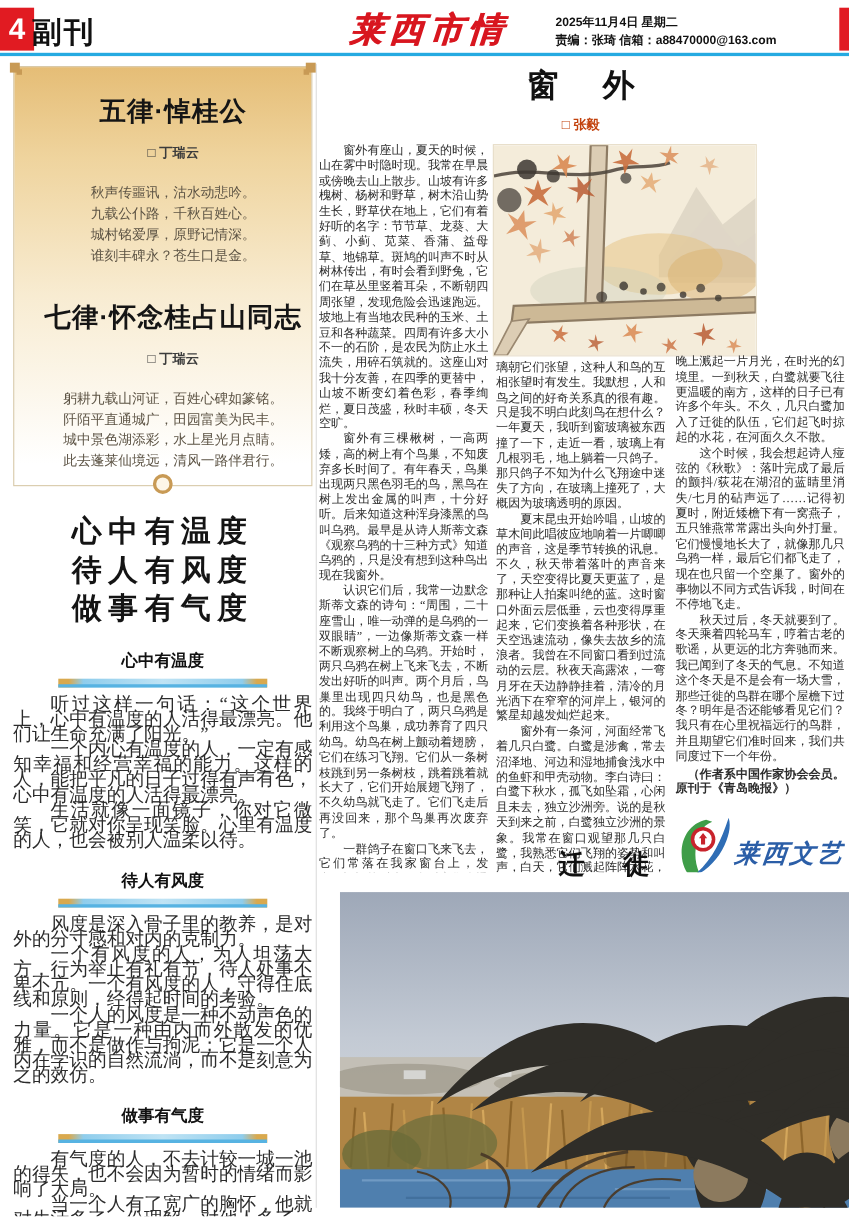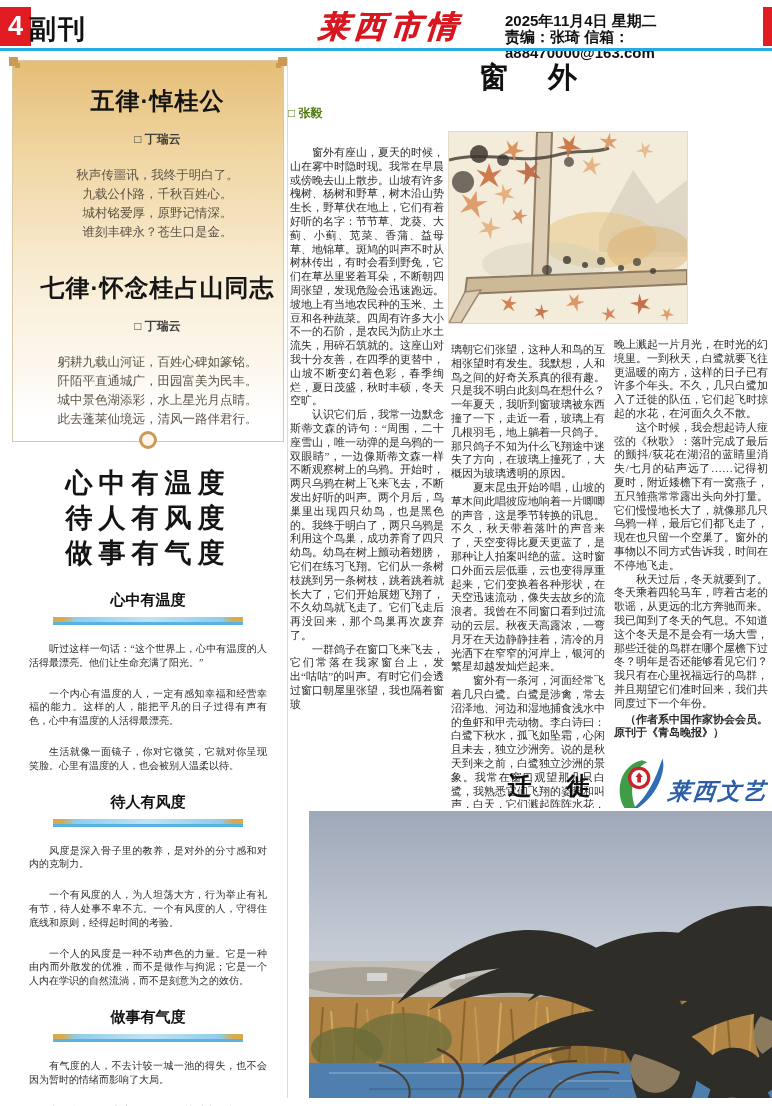--- a/index.html
+++ b/index.html
@@ -7,21 +7,21 @@
         font-family:"Liberation Serif","DejaVu Serif",serif;color:#222;}
   
   .pagenum{position:absolute;left:0;top:7px;width:31px;height:39px;background:#e11b22;color:#fff;
            font-family:"Liberation Sans",sans-serif;font-weight:bold;font-size:27px;line-height:39px;text-align:center;}
   .sectionlbl{position:absolute;left:29px;top:11px;font-family:"Liberation Sans",sans-serif;
               font-weight:bold;font-size:27px;letter-spacing:2px;color:#111;}
   .masthead{position:absolute;left:270px;top:6px;width:240px;text-align:center;color:#d8161f;
             font-weight:bold;font-style:italic;font-size:31px;letter-spacing:5px;
             text-shadow:1px 0 0 #d8161f;transform:skewX(-4deg);}
   .hmeta{position:absolute;left:505px;top:13px;width:252px;font-family:"Liberation Sans",sans-serif;
-         font-size:15px;font-weight:bold;line-height:16px;color:#111;}
+         font-size:11px;font-weight:bold;line-height:16px;color:#111;}
   .rightbar{position:absolute;right:0;top:7px;width:9px;height:39px;background:#e11b22;}
   .hrule{position:absolute;left:0;right:0;top:48px;height:3px;background:#25aae1;}
   .vdivider{position:absolute;left:287px;top:58px;height:1040px;border-left:1px solid #dcdcdc;}
   
   .leftcol{position:absolute;left:12px;top:60px;width:272px;height:1042px;}
   .poembox{position:relative;height:382px;border:1px solid #d8c9a8;box-sizing:border-box;
            background:linear-gradient(180deg,#e5bd76 0%,#efd49e 22%,#f8ecd2 55%,#ffffff 95%);}
   .corner{position:absolute;width:9px;height:9px;background:#c89a55;}
   .corner.tl{left:-4px;top:-4px;box-shadow:4px 4px 0 -2px #c89a55;}
   .corner.tr{right:-4px;top:-4px;box-shadow:-4px 4px 0 -2px #c89a55;}
@@ -36,29 +36,29 @@
   .poem+.poem .ptitle{padding-top:30px;}
   
   .essay{margin-top:24px;}
   .etitle{margin:0;text-align:center;font-family:"Liberation Sans",sans-serif;font-weight:bold;
           font-size:27px;line-height:35px;letter-spacing:6px;color:#141414;}
   .subhead{margin:20px 0 0;text-align:center;font-family:"Liberation Sans",sans-serif;
            font-weight:bold;font-size:15px;color:#111;}
   .subbar{width:190px;height:8px;margin:7px auto 8px;
           background:linear-gradient(90deg,#d9a94e 0 5%,#8fcdec 12%,#bfe3f4 50%,#8fcdec 88%,#d9a94e 95%);
           box-shadow:inset 0 -3px 0 #57b3e2;}
-  .essay p{margin:17px;font-size:10px;line-height:13.8px;text-align:justify;text-indent:2em;color:#2c2c2c;}
+  .essay p{margin:0;font-size:17px;line-height:13.8px;text-align:justify;text-indent:2em;color:#2c2c2c;}
   
   .article{position:absolute;left:288px;top:58px;width:480px;height:714px;}
   .atitle{margin:0;text-align:center;font-family:"Liberation Sans",sans-serif;font-weight:bold;
           font-size:29px;letter-spacing:16px;text-indent:16px;color:#111;}
-  .aauthor{margin-top:7px;text-align:left;font-family:"Liberation Sans",sans-serif;
-           font-weight:bold;font-size:12px;color:#4d7c0f;}
+  .aauthor{margin-top:7px;text-align:center;font-family:"Liberation Sans",sans-serif;
+           font-weight:bold;font-size:12px;color:#c2410c;}
   .abody{position:relative;margin-top:9px;height:662px;}
-  .acol{position:absolute;width:154px;overflow:hidden;margin-top:15px;}
+  .acol{position:absolute;width:154px;overflow:hidden;}
   .acol p{margin:0;font-size:11px;line-height:13.8px;text-align:justify;text-indent:2em;color:#2c2c2c;}
   .acol p.cont{text-indent:0;}
   .c1{left:2px;top:0;height:662px;}
   .c2{left:163px;top:197px;height:465px;}
   .c3{left:326px;top:192px;height:470px;}
   .painting{position:absolute;left:160px;top:0;width:240px;height:193px;border:1px solid #e6dcc6;box-sizing:border-box;}
   .acredit{font-family:"Liberation Sans",sans-serif;font-weight:bold;}
   .acol p.acredit{text-indent:1em;margin-top:2px;}
   .logo{display:flex;align-items:center;margin-top:14px;}
   .logotext{font-size:23px;font-weight:bold;font-style:italic;color:#2b5ea7;letter-spacing:2px;
@@ -90,21 +90,21 @@
   <div class="leftcol">
 
     <div class="poembox">
       <span class="corner tl"></span>
       <span class="corner tr"></span>
 
       <div class="poem">
         <h2 class="ptitle">五律·悼桂公</h2>
         <div class="pauthor">□ 丁瑞云</div>
         <div class="plines">
-          <div>秋声传噩讯，我终于明白了。</div>
+          <div>秋声传噩讯，沽水动悲吟。</div>
           <div>九载公仆路，千秋百姓心。</div>
           <div>城村铭爱厚，原野记情深。</div>
           <div>谁刻丰碑永？苍生口是金。</div>
         </div>
       </div>
 
       <div class="poem">
         <h2 class="ptitle">七律·怀念桂占山同志</h2>
         <div class="pauthor">□ 丁瑞云</div>
         <div class="plines">
@@ -146,20 +146,21 @@
     </div>
   </div>
 
   <div class="article">
     <h1 class="atitle">窗 外</h1>
     <div class="aauthor">□ 张毅</div>
 
     <div class="abody">
       <div class="acol c1">
         <p>窗外有座山，夏天的时候，山在雾中时隐时现。我常在早晨或傍晚去山上散步。山坡有许多槐树、杨树和野草，树木沿山势生长，野草伏在地上，它们有着好听的名字：节节草、龙葵、大蓟、小蓟、苋菜、香蒲、益母草、地锦草。斑鸠的叫声不时从树林传出，有时会看到野兔，它们在草丛里竖着耳朵，不断朝四周张望，发现危险会迅速跑远。坡地上有当地农民种的玉米、土豆和各种蔬菜。四周有许多大小不一的石阶，是农民为防止水土流失，用碎石筑就的。这座山对我十分友善，在四季的更替中，山坡不断变幻着色彩，春季绚烂，夏日茂盛，秋时丰硕，冬天空旷。</p>
+        <p>窗外有三棵楸树，一高两矮，高的树上有个鸟巢，不知废弃多长时间了。有年春天，鸟巢出现两只黑色羽毛的鸟，黑鸟在树上发出金属的叫声，十分好听。后来知道这种浑身漆黑的鸟叫乌鸦。最早是从诗人斯蒂文森《观察乌鸦的十三种方式》知道乌鸦的，只是没有想到这种鸟出现在我窗外。</p>
         <p>认识它们后，我常一边默念斯蒂文森的诗句：“周围，二十座雪山，唯一动弹的是乌鸦的一双眼睛”，一边像斯蒂文森一样不断观察树上的乌鸦。开始时，两只乌鸦在树上飞来飞去，不断发出好听的叫声。两个月后，鸟巢里出现四只幼鸟，也是黑色的。我终于明白了，两只乌鸦是利用这个鸟巢，成功养育了四只幼鸟。幼鸟在树上颤动着翅膀，它们在练习飞翔。它们从一条树枝跳到另一条树枝，跳着跳着就长大了，它们开始展翅飞翔了，不久幼鸟就飞走了。它们飞走后再没回来，那个鸟巢再次废弃了。</p>
         <p>一群鸽子在窗口飞来飞去，它们常落在我家窗台上，发出“咕咕”的叫声。有时它们会透过窗口朝屋里张望，我也隔着窗玻</p>
       </div>
 
       <div class="painting">
         <svg width="238" height="191" viewBox="0 0 238 191" xmlns="http://www.w3.org/2000/svg">
           <defs>
             <path id="leaf" d="M0,-8 L2,-2 L8,-4 L3,1 L6,7 L0,3 L-6,7 L-3,1 L-8,-4 L-2,-2 Z"></path>
           </defs>
           <rect width="238" height="191" fill="#f4ecda"></rect>

